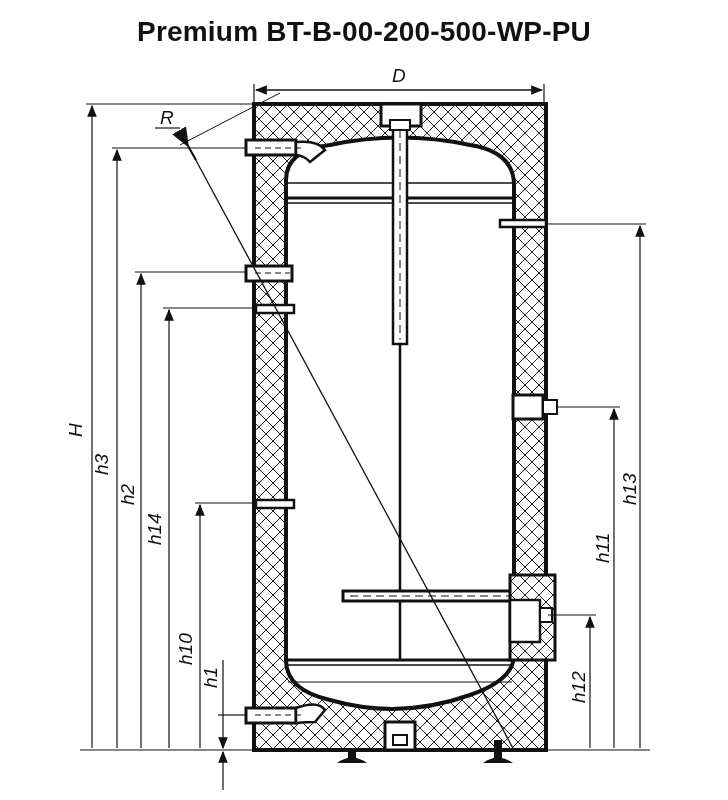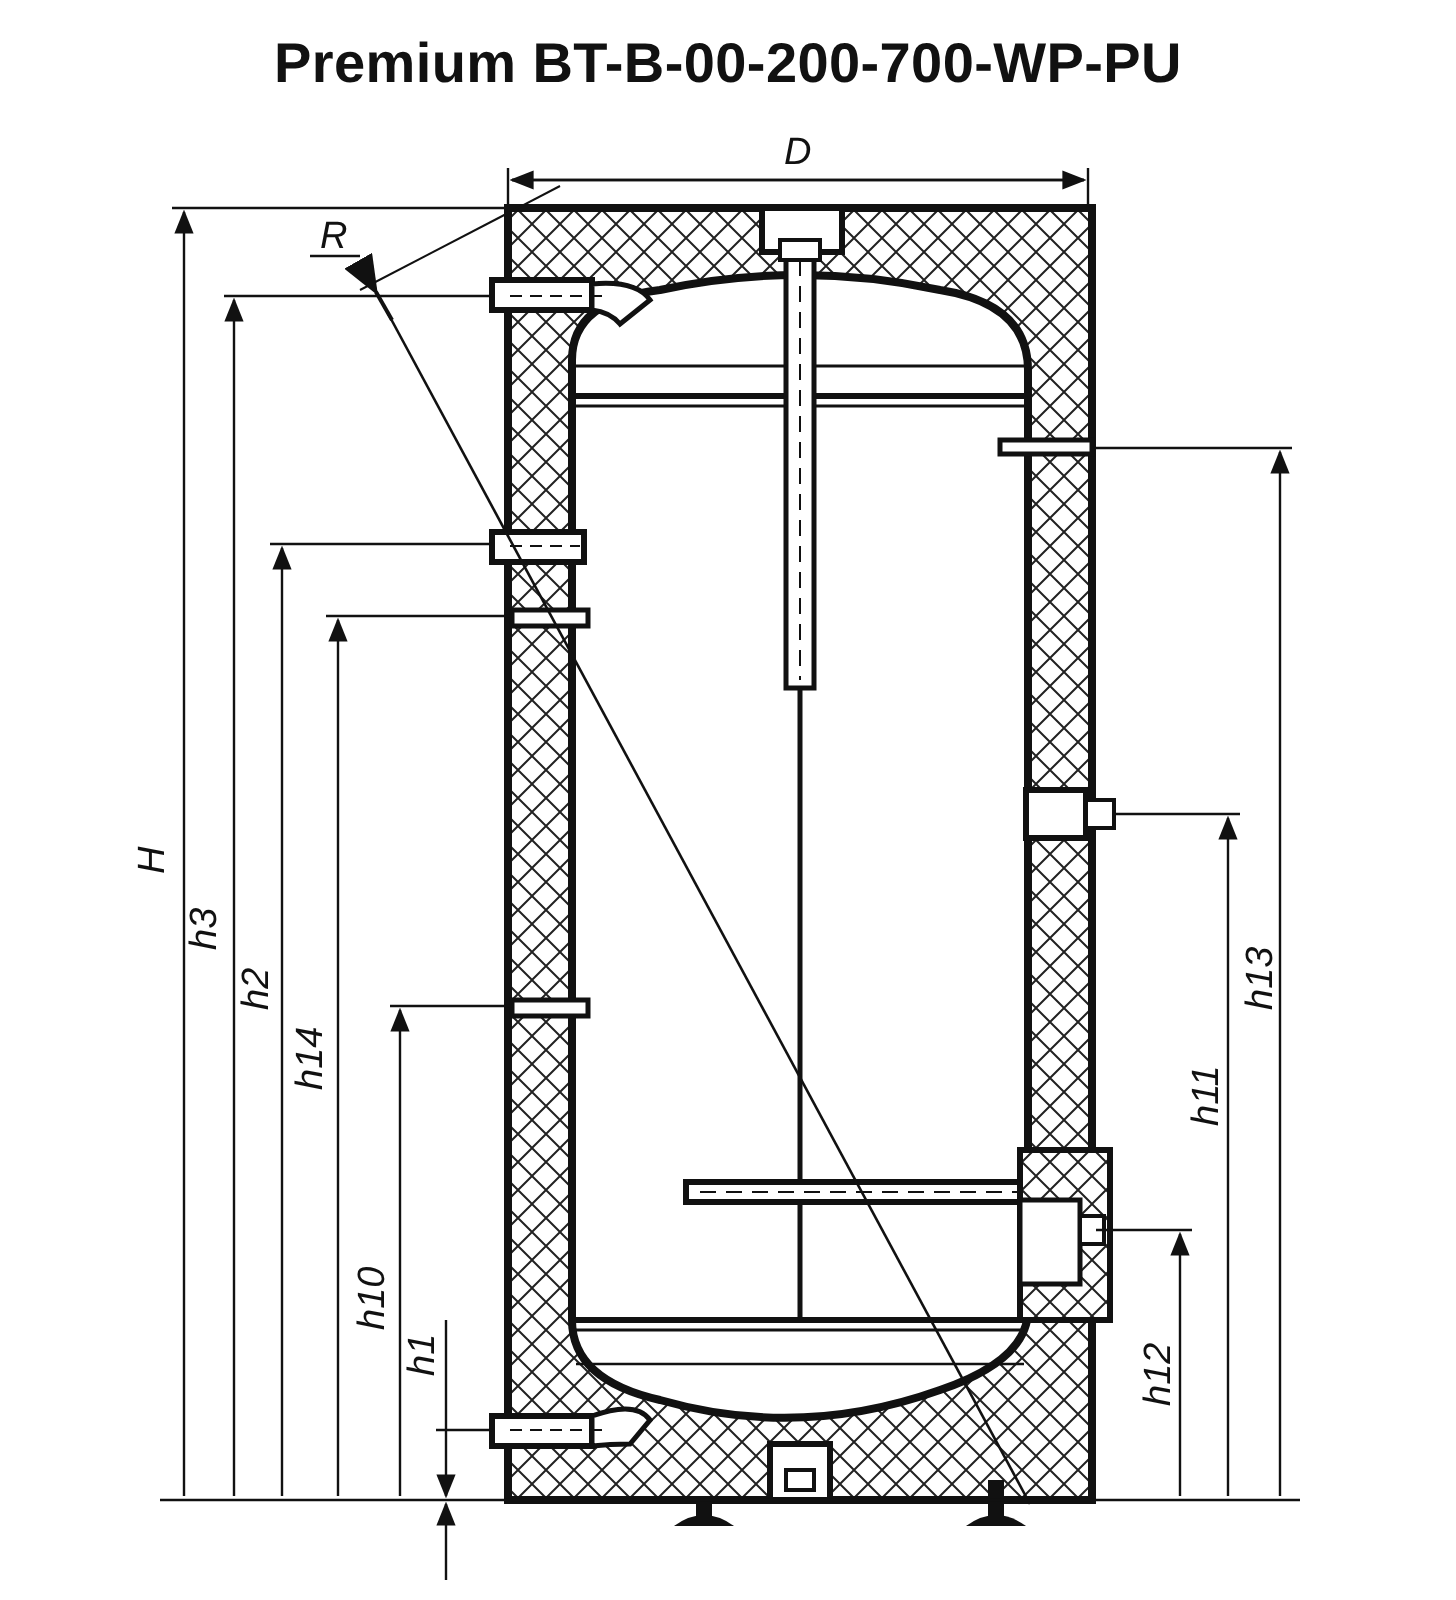--- a/index.html
+++ b/index.html
@@ -8,21 +8,21 @@
     position: absolute; left: 0; top: 16px; width: 728px; text-align: center;
     font-family: "Liberation Sans", sans-serif; font-weight: bold; font-size: 28px;
     color: #111; letter-spacing: 0.2px;
   }
   svg { position: absolute; left: 0; top: 0; }
   .lbl { font-family: "Liberation Sans", sans-serif; font-style: italic; font-size: 19px; fill: #111; }
 </style>
 </head>
 <body>
 
-<div class="title">Premium BT-B-00-200-700-WP-PU</div>
+<div class="title">Premium BT-B-00-200-500-WP-PU</div>
 
 <svg width="728" height="800" viewBox="0 0 728 800">
   <defs>
     <pattern id="hatch" width="14" height="14" patternUnits="userSpaceOnUse">
       <rect width="14" height="14" fill="#fff"></rect>
       <path d="M0,0 L14,14 M14,0 L0,14" stroke="#222" stroke-width="1"></path>
     </pattern>
     <marker id="arr" markerWidth="10" markerHeight="8" refX="9" refY="4" orient="auto">
       <path d="M0,0 L10,4 L0,8 z" fill="#111"></path>
     </marker>

